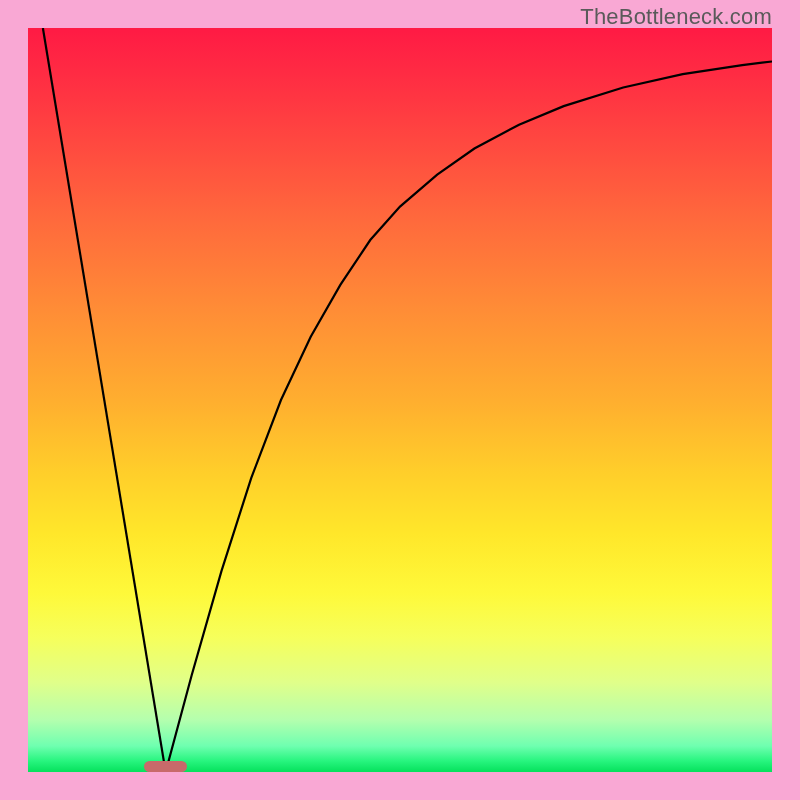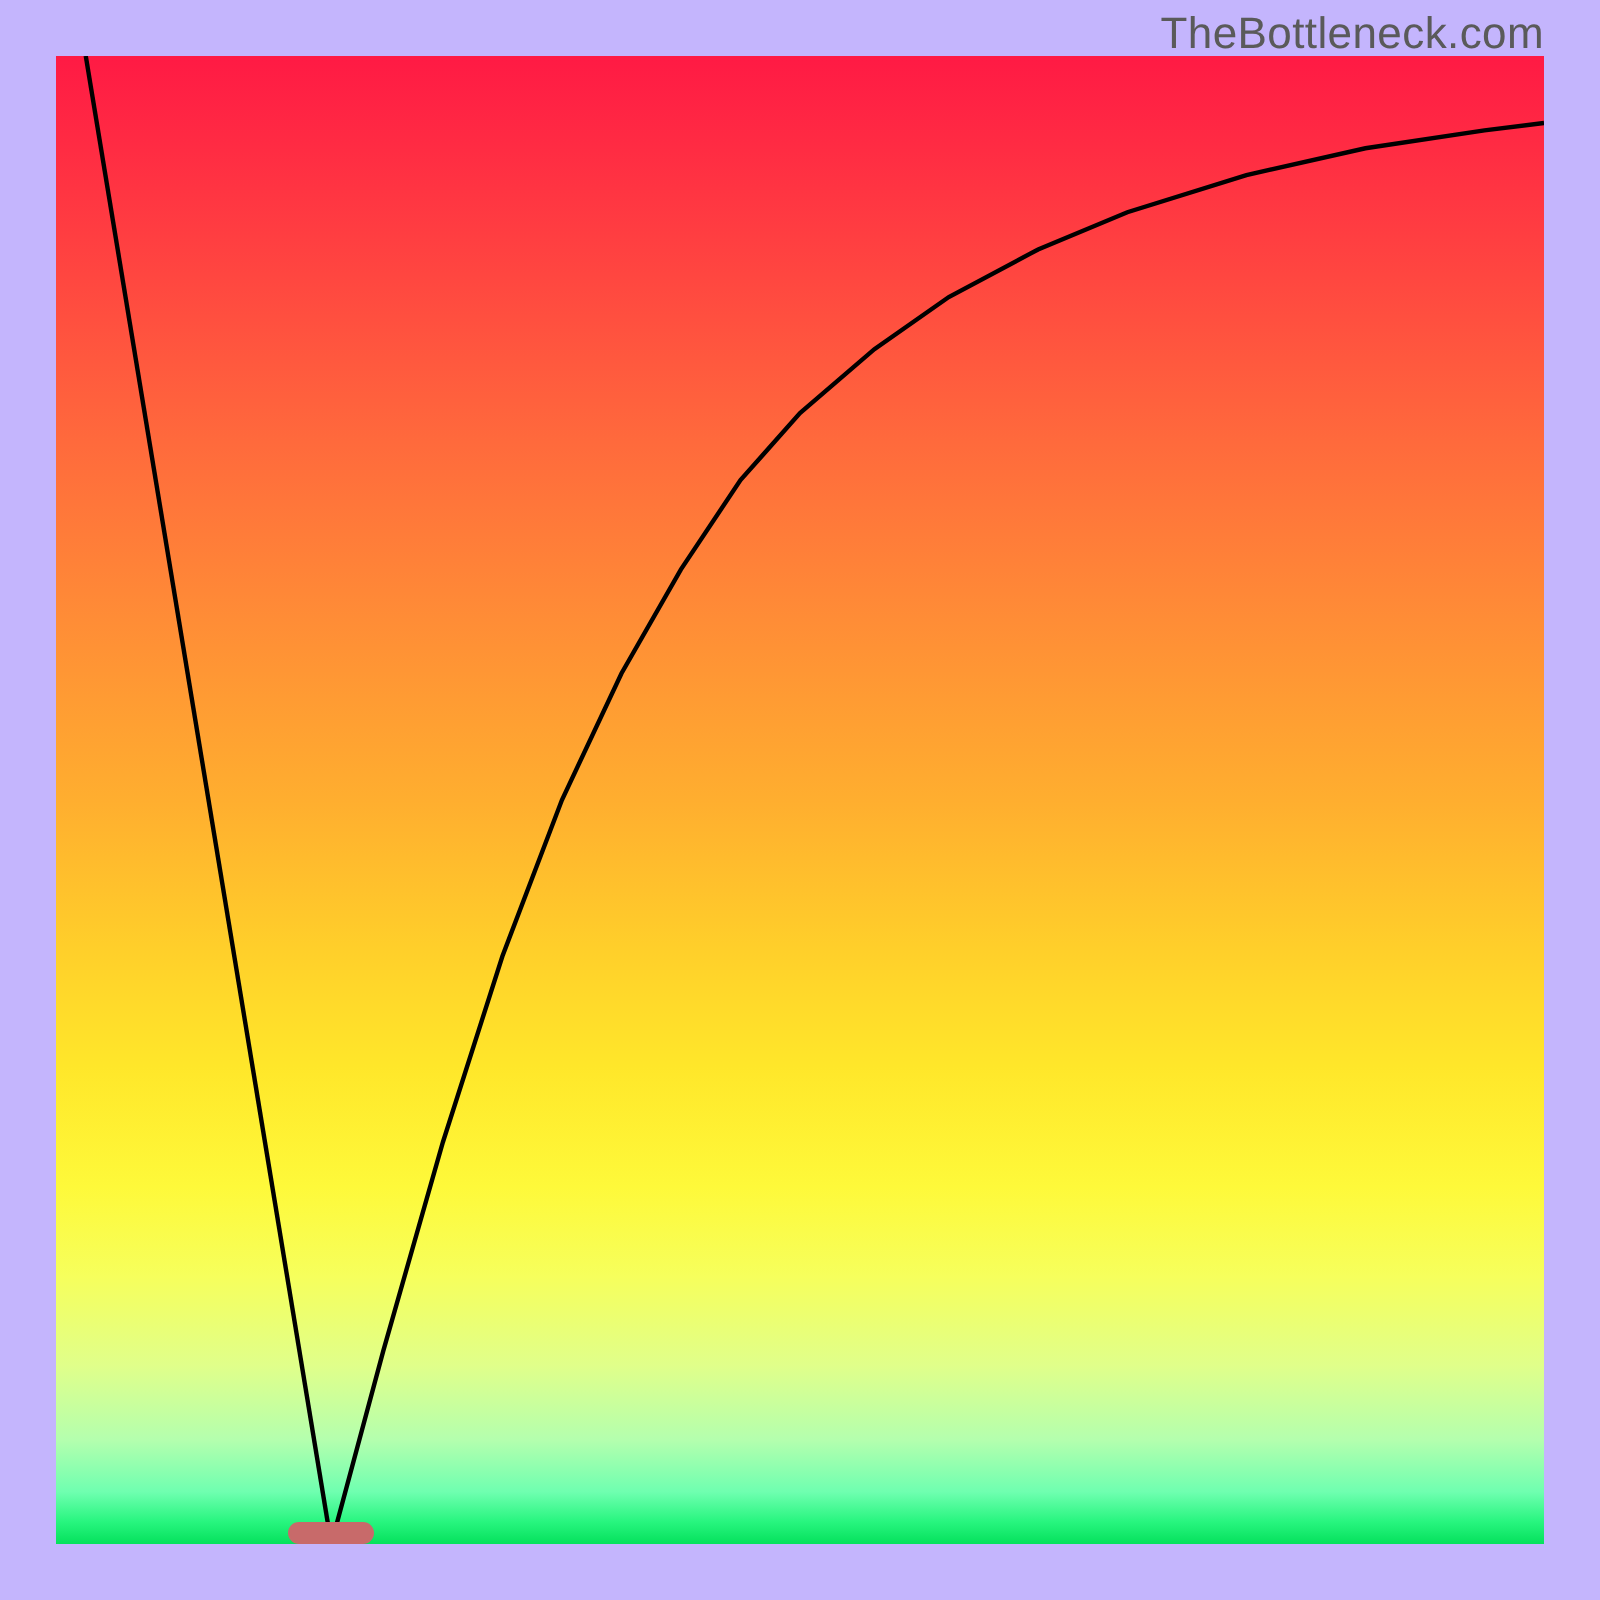--- a/index.html
+++ b/index.html
@@ -8,21 +8,21 @@
     width: 800px;
     height: 800px;
     overflow: hidden;
     background: #000;
     font-family: Arial, Helvetica, sans-serif;
   }
   .frame {
     position: relative;
     width: 800px;
     height: 800px;
-    background: #c4b5fd;
+    background: #f9a8d4;
   }
   .plot {
     position: absolute;
     left: 28px;
     top: 28px;
     width: 744px;
     height: 744px;
     overflow: hidden;
   }
   .gradient {

